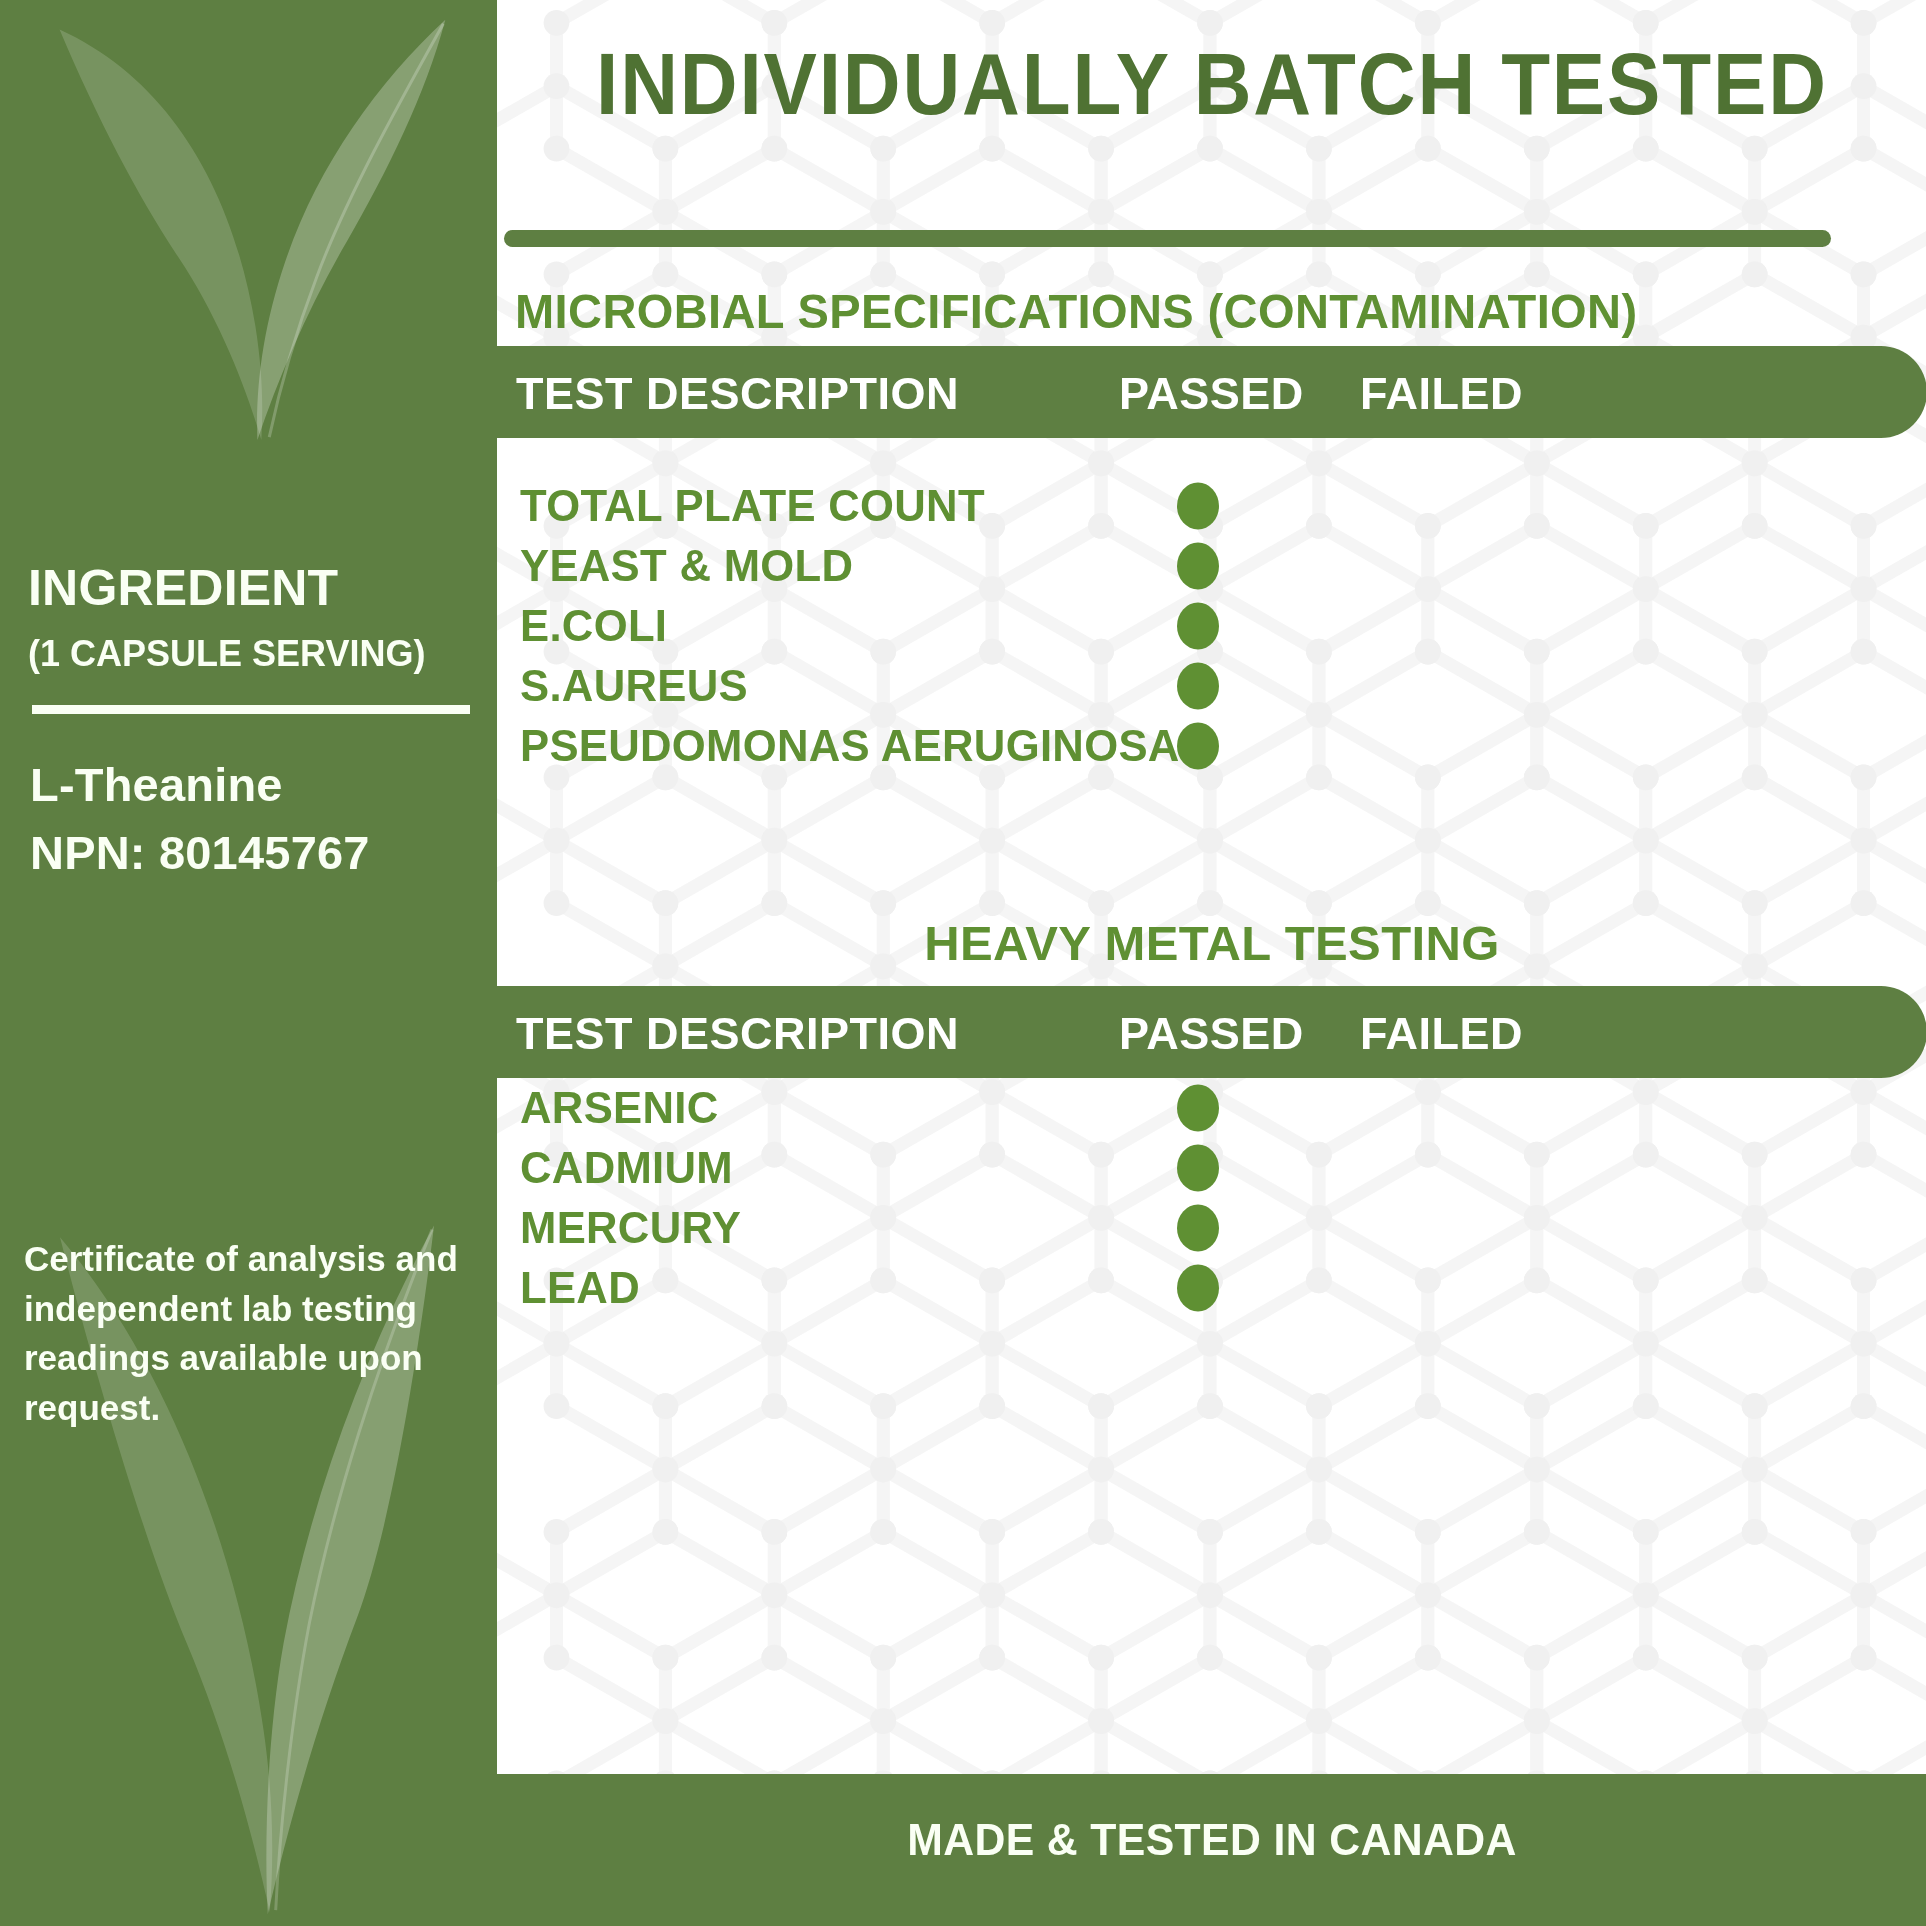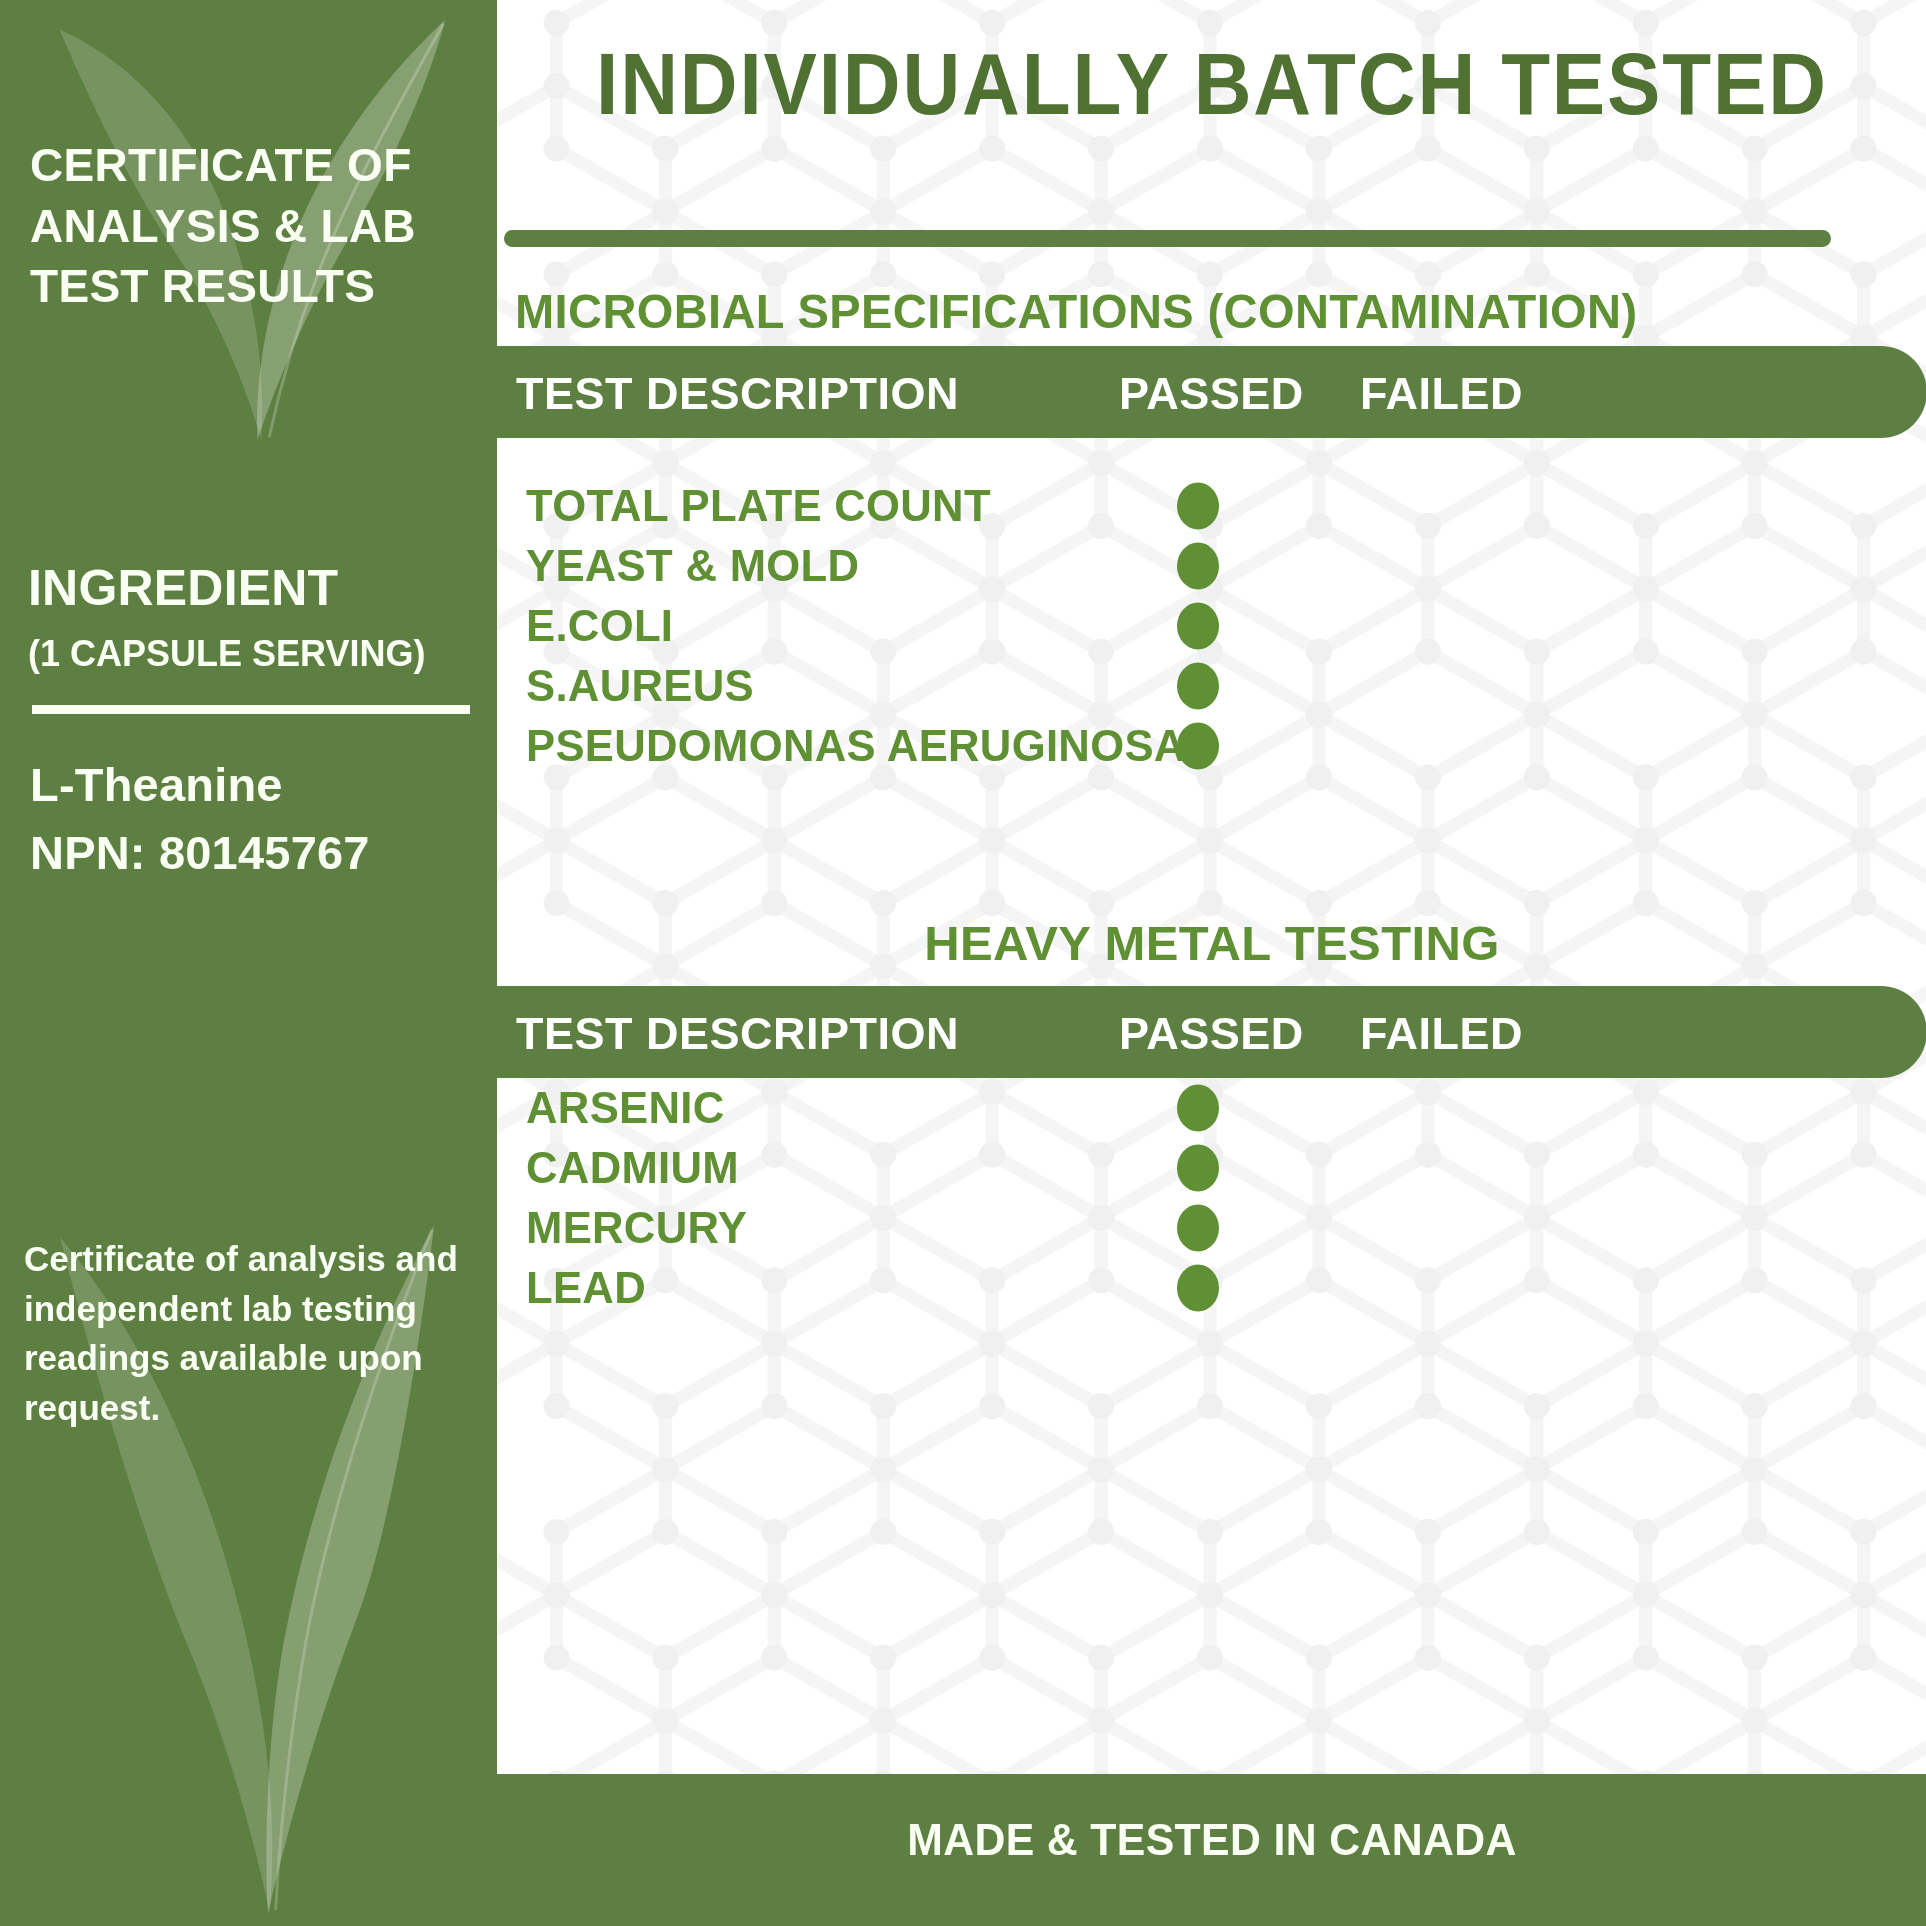--- a/index.html
+++ b/index.html
@@ -221,21 +221,21 @@
   }
 
   #microbial-table { top: 438px; height: 475px; }
   #heavymetal-table { top: 1078px; height: 361px; }
 
   .test-row {
     position: relative;
     display: flex;
     align-items: center;
     height: 60px;
-    padding-left: 29px;
+    padding-left: 23px;
   }
 
   #microbial-table .test-row:first-child { margin-top: 38px; }
   #heavymetal-table .test-row:first-child { }
 
   .test-label {
     color: #5F9033;
     font-size: 45px;
     font-weight: bold;
     letter-spacing: 0.3px;
@@ -307,21 +307,20 @@
       <path d="M428 34 C380 120 330 210 300 290 C278 348 262 405 252 452" fill="none" stroke="#ffffff" stroke-width="3" opacity="0.22"></path>
     </svg>
 
     <svg class="leaf-art" style="left:30px; top:1178px; width:436px; height:748px;" viewBox="0 0 440 756" xmlns="http://www.w3.org/2000/svg">
       <path d="M30 60 C140 190 210 380 236 560 C246 630 246 690 242 742 C224 660 196 560 158 470 C116 370 66 200 30 60 Z" fill="#ffffff" opacity="0.16"></path>
       <path d="M408 48 C336 180 282 330 256 470 C240 560 236 670 240 744 C262 650 292 545 330 445 C368 344 396 150 408 48 Z" fill="#ffffff" opacity="0.25"></path>
       <path d="M406 52 C350 190 306 330 282 450 C264 545 252 660 248 740" fill="none" stroke="#ffffff" stroke-width="3" opacity="0.2"></path>
     </svg>
 
     <div id="sidebar-text-wrap">
-      <h1 id="coa-title">CERTIFICATE OF ANALYSIS &amp; LAB TEST RESULTS</h1>
 
       <h2 id="ingredient-heading">INGREDIENT</h2>
 
       <div id="serving-note">(1 CAPSULE SERVING)</div>
 
       <div id="sidebar-rule"></div>
 
       <div id="ingredient-name">L-Theanine</div>
 
       <div id="npn-line">NPN: 80145767</div>

